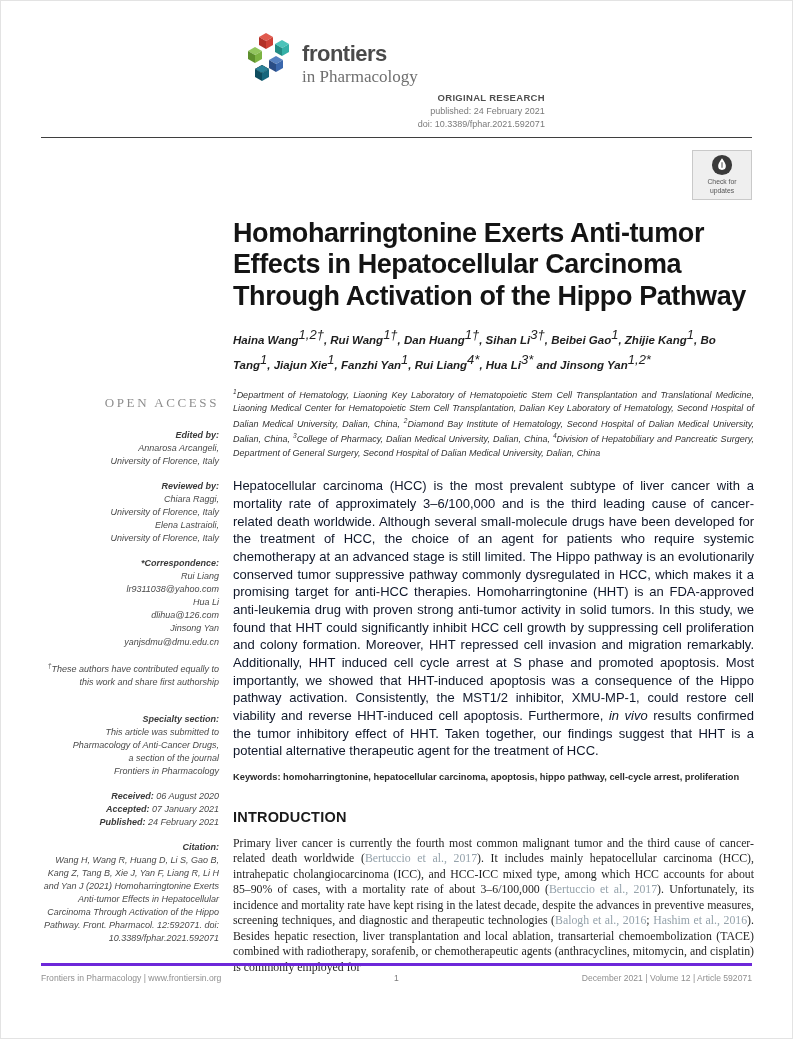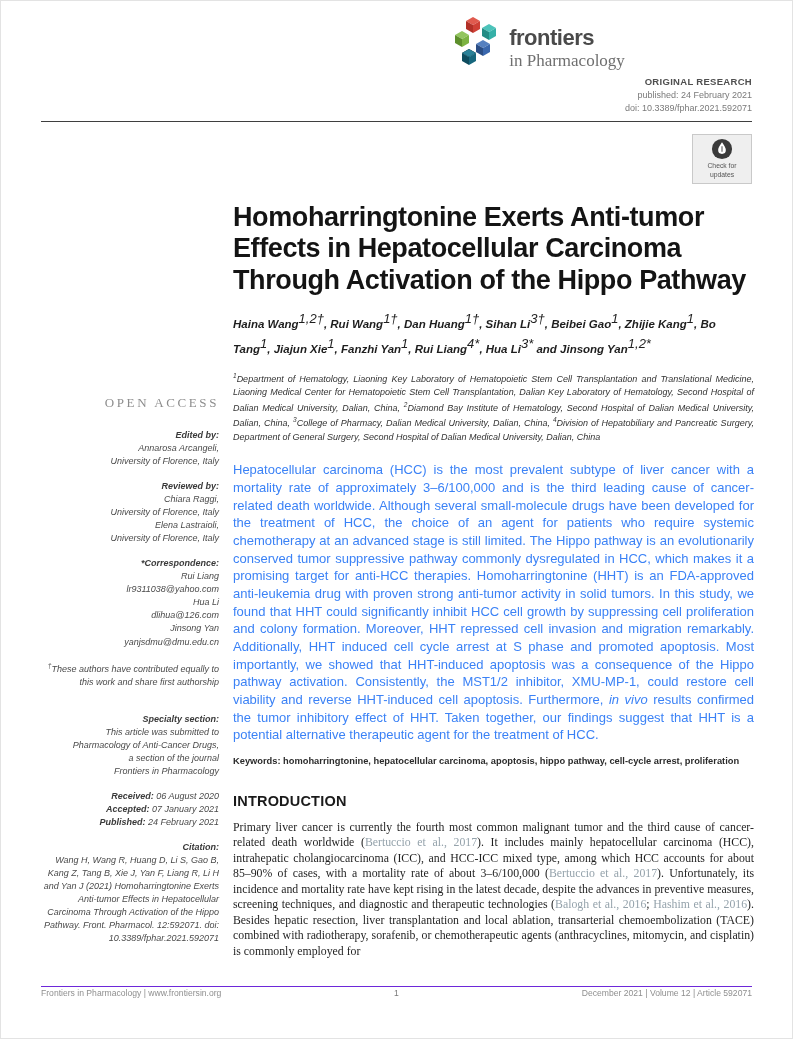--- a/index.html
+++ b/index.html
@@ -9,21 +9,21 @@
     font-family:"Liberation Sans",sans-serif;
     color:#222;
     position:relative;
     overflow:hidden;
     box-sizing:border-box;
     border:1px solid #e3e3e3;
   }
   .content{padding:0 40px;}
 
   
-  .header{display:flex;justify-content:flex-end;align-items:flex-start;padding-top:16px;}
+  .header{display:flex;justify-content:center;align-items:flex-start;padding-top:32px;}
   .logo{display:flex;align-items:flex-start;gap:8px;}
   .logo-cubes{width:46px;height:52px;flex:0 0 auto;}
   .logo-text{line-height:1;padding-top:10px;}
   .logo-name{font-size:22px;font-weight:bold;color:#4a4a4a;letter-spacing:-0.5px;}
   .logo-sub{font-family:"Liberation Serif",serif;font-size:17px;color:#6f6f6f;margin-top:3px;}
   .header-right{text-align:right;padding-top:14px;line-height:1.45;}
   .article-type{font-size:9.5px;font-weight:bold;color:#4f4f4f;letter-spacing:0.3px;margin-top:44px;}
   .header-meta{font-size:9px;color:#7a7a7a;}
   .header-rule{border-bottom:1.6px solid #3f3f3f;margin-top:6px;}
 
@@ -35,39 +35,39 @@
   .badge-text{font-size:6.8px;color:#555;text-align:center;line-height:1.25;margin-top:2px;}
 
   
   .article{margin-left:192px;width:521px;}
   .title{margin-top:18px;font-size:27px;font-weight:bold;color:#141414;line-height:1.17;letter-spacing:-0.4px;}
   .authors{margin-top:13px;font-size:11.5px;font-weight:bold;font-style:italic;color:#1e1e1e;line-height:1.5;}
   .authors sup{font-size:13px;font-weight:normal;text-align:right;}
   .affiliations{margin-top:13px;font-size:9px;font-style:italic;color:#333;line-height:1.5;text-align:justify;}
   .affiliations sup{font-size:6.5px;}
 
-  .abstract{margin-top:17px;font-size:13px;color:#3b82f6;line-height:1.36;text-align:justify;}
+  .abstract{margin-top:17px;font-size:13px;color:#0f172a;line-height:1.36;text-align:justify;}
   .keywords{margin-top:12px;font-size:9.3px;font-weight:bold;color:#2b2b2b;}
   .intro-heading{margin-top:27px;font-size:14.5px;font-weight:bold;color:#1a1a1a;letter-spacing:0.2px;}
   .intro-text{margin-top:11px;font-family:"Liberation Serif",serif;font-size:11.8px;color:#1f1f1f;line-height:1.31;text-align:justify;}
   .cite{color:#94a2ab;cursor:pointer;}
 
   
   .sidecol{position:absolute;left:40px;top:393px;width:178px;text-align:right;
            font-style:italic;font-size:9px;color:#4a4a4a;line-height:1.45;}
   .open-access{font-style:normal;font-family:"Liberation Serif",serif;font-size:13px;
                color:#8d8d8d;letter-spacing:2.6px;margin-bottom:16px;}
   .sb-block{margin-bottom:12px;}
   .sb-label{font-weight:bold;color:#3a3a3a;}
   .sb-line{display:block;}
   .sidecol sup{font-size:6.5px;}
 
   
-  .footer{position:absolute;left:40px;right:40px;top:985px;border-top:1px solid #6d28d9;
-          padding-top:1px;font-size:8.6px;color:#8f8f8f;}
+  .footer{position:absolute;left:40px;right:40px;top:962px;border-top:3px solid #6d28d9;
+          padding-top:7px;font-size:8.6px;color:#8f8f8f;}
   .footer-inner{display:flex;justify-content:space-between;position:relative;}
   .footer-page{position:absolute;left:50%;transform:translateX(-50%);color:#7a7a7a;}
 </style>
 </head>
 <body>
 
 <div class="content">
 
   <div class="header">
     <div class="logo">

